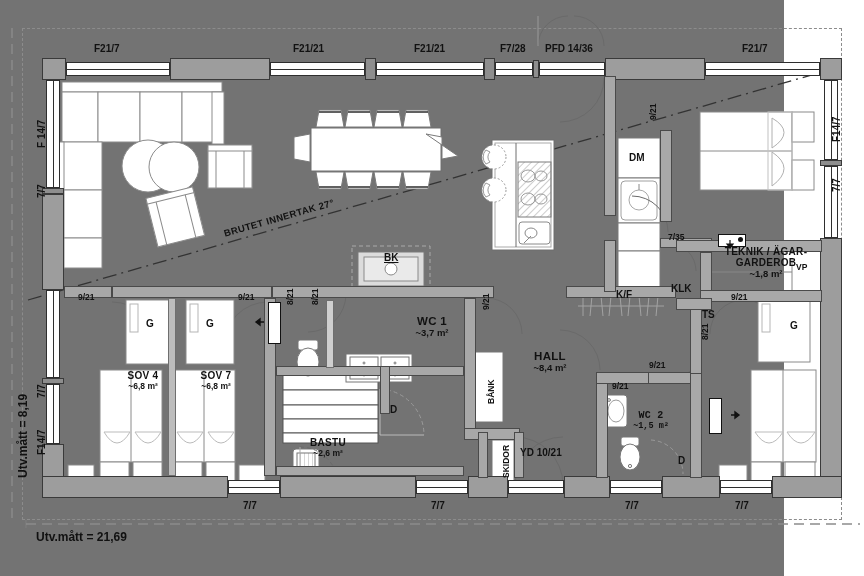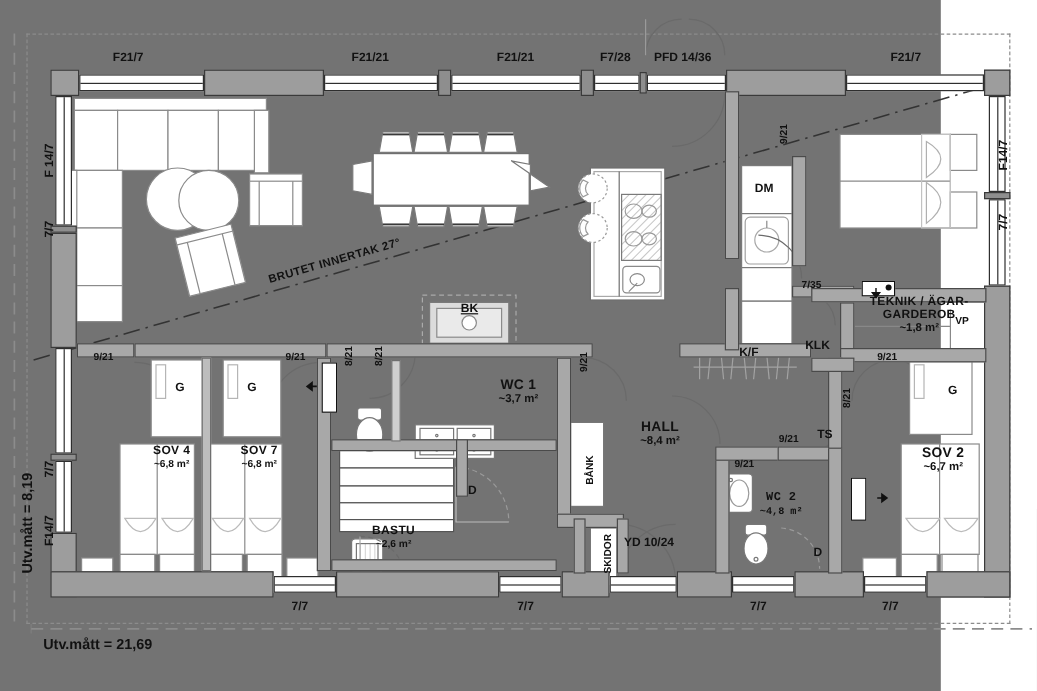--- a/index.html
+++ b/index.html
@@ -398,47 +398,43 @@
   <div class="lbl small" style="left:78px;top:292px;">9/21</div>
   <div class="lbl small" style="left:238px;top:292px;">9/21</div>
   <div class="lbl small rot90" style="left:481px;top:310px;">9/21</div>
   <div class="lbl small" style="left:612px;top:381px;">9/21</div>
   <div class="lbl small" style="left:649px;top:360px;">9/21</div>
   <div class="lbl small" style="left:731px;top:292px;">9/21</div>
   <div class="lbl small rot90" style="left:310px;top:305px;">8/21</div>
   <div class="lbl small rot90" style="left:700px;top:340px;">8/21</div>
   <div class="lbl small rot90" style="left:285px;top:305px;">8/21</div>
   <div class="lbl small" style="left:668px;top:232px;">7/35</div>
-  <div class="lbl" style="left:520px;top:447px;">YD 10/24</div>
-
-
-
-  <div class="room" style="left:742px;top:372px;width:88px;">
-    <div class="rn">SOV 2</div>
-    <div class="ra">~6,7 m²</div>
-  </div>
+  <div class="lbl" style="left:520px;top:447px;">YD 10/21</div>
+
+
+
 
   <div class="room sm" style="left:176px;top:370px;width:80px;">
     <div class="rn">SOV 7</div>
     <div class="ra">~6,8 m²</div>
   </div>
 
   <div class="room sm" style="left:103px;top:370px;width:80px;">
     <div class="rn">SOV 4</div>
     <div class="ra">~6,8 m²</div>
   </div>
 
   <div class="room" style="left:392px;top:315px;width:80px;">
     <div class="rn">WC 1</div>
     <div class="ra">~3,7 m²</div>
   </div>
 
   <div class="room sm" style="left:616px;top:410px;width:70px;font-family:Liberation Mono, monospace;">
     <div class="rn">WC 2</div>
-    <div class="ra">~4,8 m²</div>
+    <div class="ra">~1,5 m²</div>
   </div>
 
   <div class="room" style="left:512px;top:350px;width:76px;">
     <div class="rn">HALL</div>
     <div class="ra">~8,4 m²</div>
   </div>
 
   <div class="room sm" style="left:288px;top:437px;width:80px;">
     <div class="rn">BASTU</div>
     <div class="ra">~2,6 m²</div>
@@ -446,21 +442,21 @@
 
   <div class="room" style="left:708px;top:246px;width:116px;">
     <div class="rn" style="font-size:10px;">TEKNIK / ÄGAR-</div>
     <div class="rn" style="font-size:10px;">GARDEROB</div>
     <div class="ra">~1,8 m²</div>
   </div>
 
   <div class="lbl" style="left:629px;top:152px;">DM</div>
   <div class="lbl" style="left:616px;top:262px;margin-top:27px;">K/F</div>
   <div class="lbl" style="left:671px;top:247px;margin-top:36px;">KLK</div>
-  <div class="lbl" style="left:681px;top:309px;margin-top:48px;">TS</div>
+  <div class="lbl" style="left:702px;top:309px;">TS</div>
   <div class="lbl" style="left:384px;top:252px;text-decoration:underline;">BK</div>
   <div class="lbl small rot90" style="left:486px;top:404px;">BÅNK</div>
   <div class="lbl small rot90" style="left:501px;top:478px;">SKIDOR</div>
   <div class="lbl tiny" style="left:722px;top:237px;">EL</div>
   <div class="lbl small" style="left:796px;top:262px;">VP</div>
   <div class="lbl tiny rot90" style="left:714px;top:418px;">VES</div>
   <div class="lbl" style="left:146px;top:318px;">G</div>
   <div class="lbl" style="left:206px;top:318px;">G</div>
   <div class="lbl" style="left:790px;top:320px;">G</div>
   <div class="lbl" style="left:390px;top:404px;">D</div>

